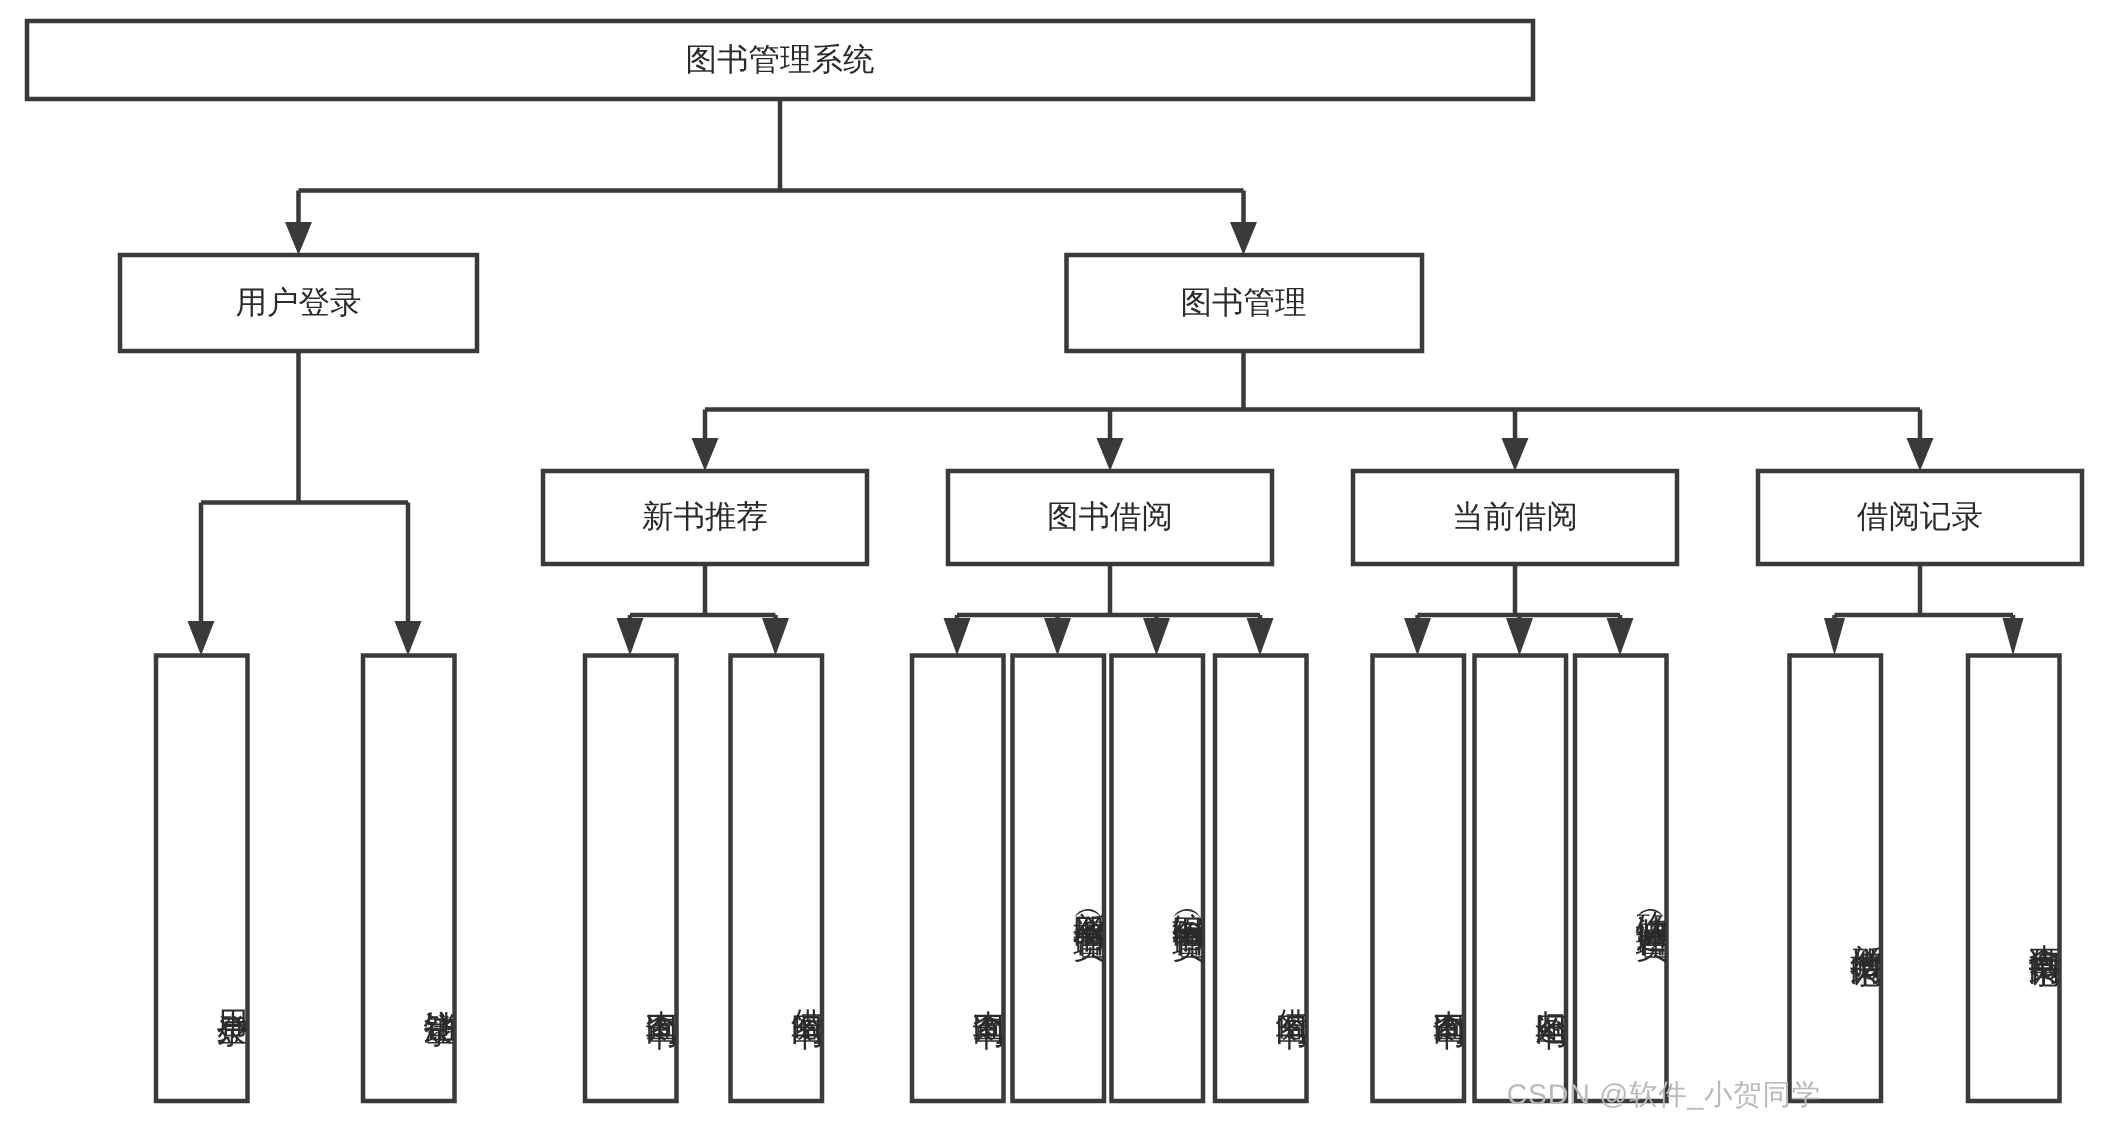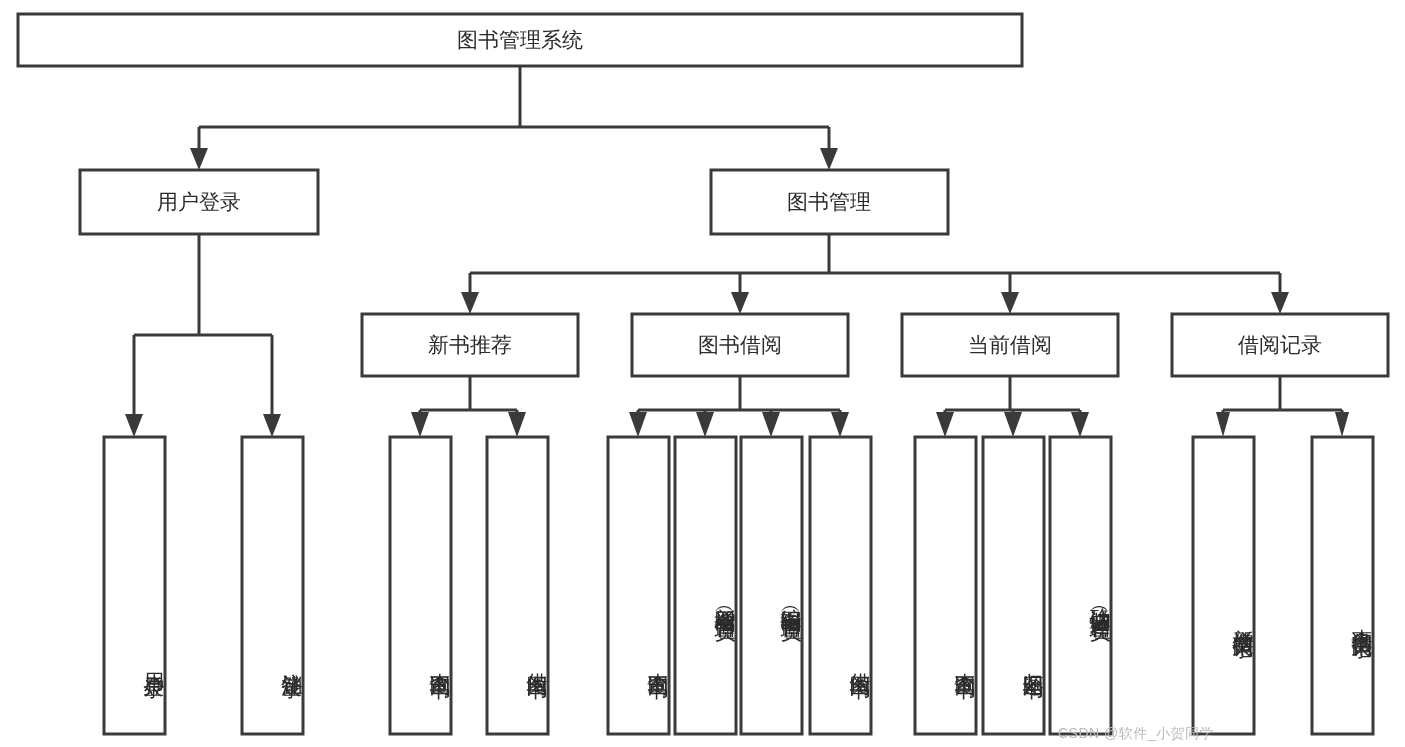--- a/index.html
+++ b/index.html
@@ -61,21 +61,21 @@
     align-items: flex-start;
     justify-content: center;
     white-space: nowrap;
     pointer-events: none;
   }
   .watermark {
     position: absolute;
     right: 8px;
     bottom: 4px;
     font-family: "Liberation Sans", "DejaVu Sans", sans-serif;
-    font-size: 14px;
+    font-size: 19px;
     color: #b9b9b9;
     white-space: nowrap;
     letter-spacing: 0.5px;
   }
 </style>
 </head>
 <body>
 
 <div id="diagram-root">
 

